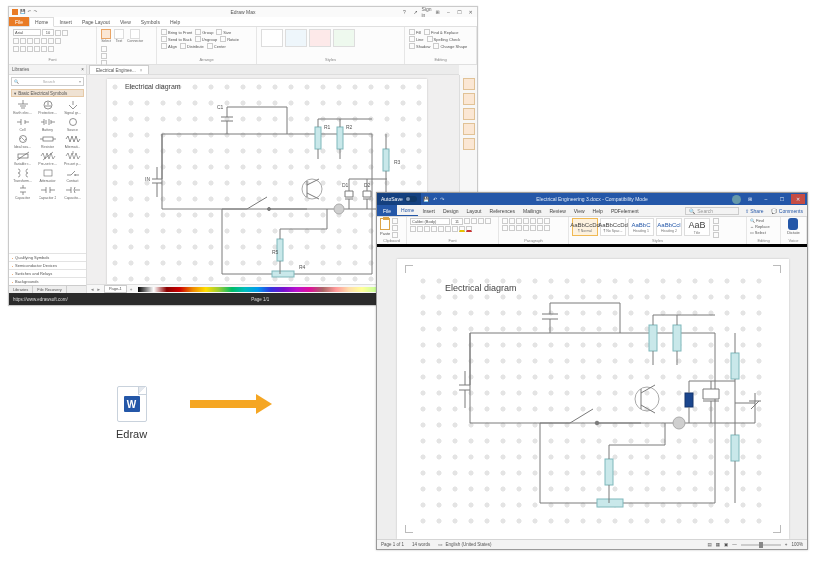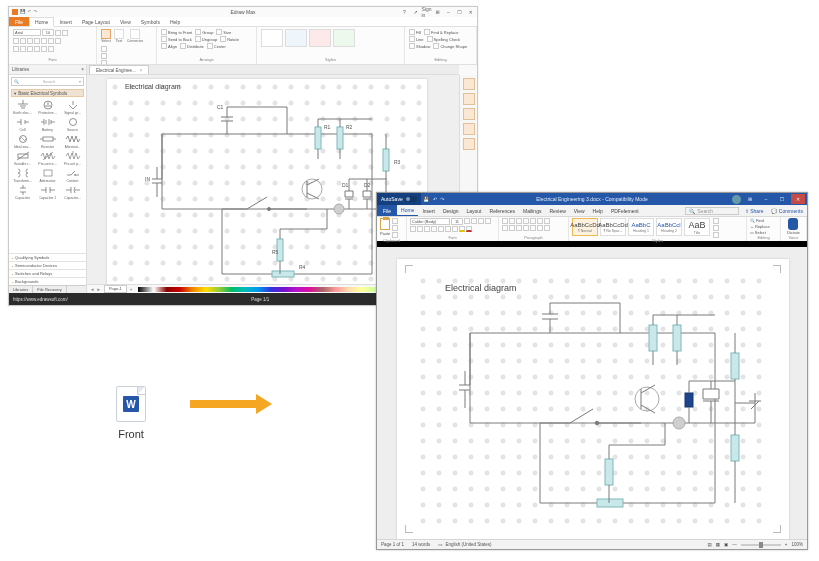--- a/index.html
+++ b/index.html
@@ -74,21 +74,21 @@
   .avatar { width:9px; height:9px; border-radius:50%; background:#69a; display:inline-block;}
   
   .word-menubar { height:12px; background:#f3f3f3; border-bottom:1px solid #d9d9d9; display:flex; align-items:stretch;}
   .word-menubar .file { background:#2457a8; color:#fff; padding:0 6px; display:flex; align-items:center;}
   .word-menubar .tab { padding:0 4px; display:flex; align-items:center; color:#444; }
   .word-menubar .tab.active { border-bottom:1px solid #2457a8; color:#2457a8;}
   .word-menubar .spacer { flex:1; }
   .word-menubar .search { border:1px solid #ccc; height:8px; width:54px; margin:2px; display:flex; align-items:center; padding:0 3px; color:#999; gap:2px;}
   .word-menubar .share { color:#2457a8; padding:0 4px; display:flex; align-items:center; gap:1px;}
   
-  .word-ribbon { height:30px; background:#fcfcfc; border-bottom:6px solid #000000; display:flex;}
+  .word-ribbon { height:30px; background:#fcfcfc; border-bottom:3px solid #000000; display:flex;}
   .w-group { border-right:1px solid #e6e6e6; padding:1px 3px 0; display:flex; flex-direction:column;}
   .w-group .body { flex:1; display:flex; gap:2px; align-items:flex-start; }
   .w-group .label { font-size:4px; color:#888; text-align:center; padding-bottom:1px;}
   .paste-btn { display:flex; flex-direction:column; align-items:center; gap:1px;}
   .paste-ic { width:10px; height:12px; border:1px solid #dca448; background:#fff; position:relative;}
   .paste-ic::before{content:"";position:absolute;top:-2px;left:2px;width:6px;height:3px;background:#dca448;}
   .sty-box { width:26px; height:18px; border:1px solid #ddd; background:#fff; display:flex; flex-direction:column; align-items:center; justify-content:center;}
   .sty-box .sample { font-size:6px; color:#444;}
   .sty-box .name { font-size:3.5px; color:#777; margin-top:1px;}
   .sty-box.sel { border:1px solid #f0b953; background:#fdf2df;}
@@ -561,21 +561,21 @@
     <span>Page 1/1</span>
     <span style="display:flex;gap:3px;align-items:center">— ⊕ ▭ ⊞</span>
   </div>
 </div>
 
 <div class="export-icon">
   <div class="word-file-ic">
     <div class="fold"></div>
     <div class="word-mark">W</div>
   </div>
-  <div class="lbl">Front</div>
+  <div class="lbl">Edraw</div>
 </div>
 <div class="arrow">
   <div class="shaft"></div>
     <div class="head"></div>
 </div>
 
 <div class="word-window">
   <div class="word-titlebar">
     <div class="autosave">
       <span>AutoSave</span>

